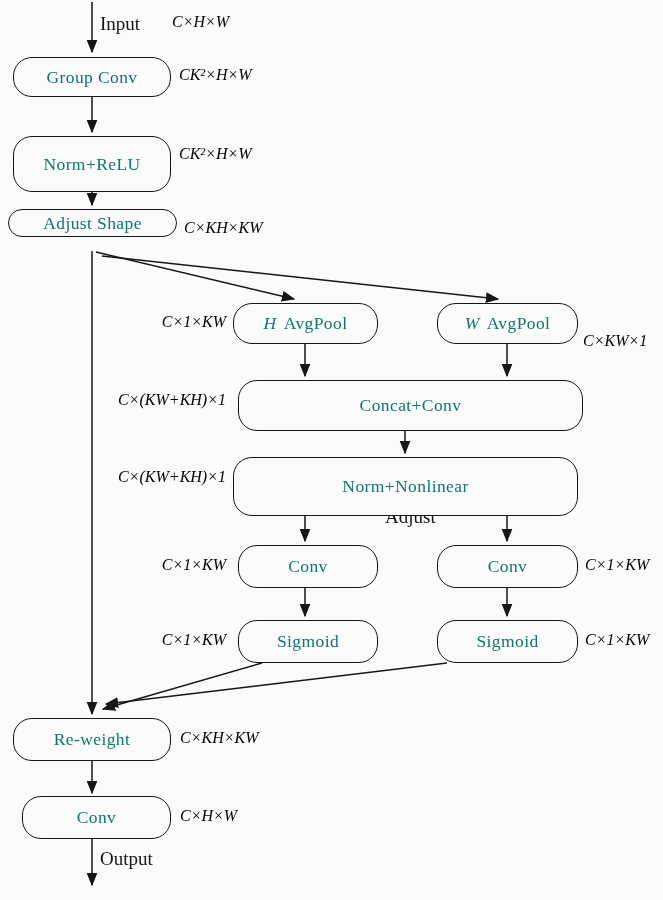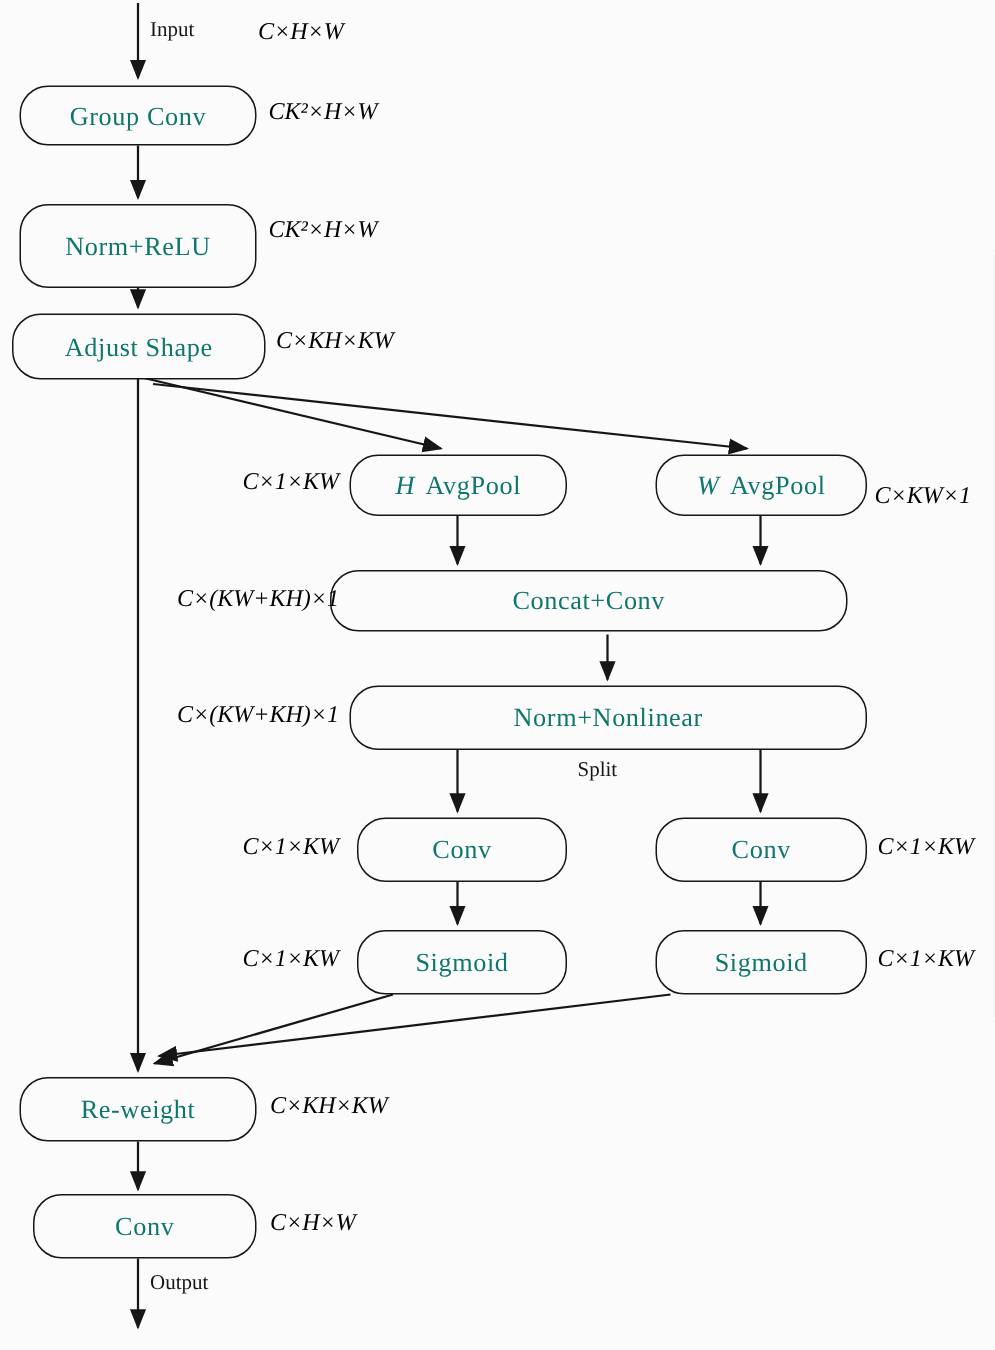--- a/index.html
+++ b/index.html
@@ -7,45 +7,45 @@
   body { font-family:"Liberation Serif", serif; }
   .canvas { position:relative; width:663px; height:900px; background:#fbfbfb; overflow:hidden; margin:0 auto; }
   svg.arrows { position:absolute; left:0; top:0; width:663px; height:900px; }
   svg.arrows line { stroke:#161616; stroke-width:1.5; }
   .node {
     position:absolute; border:1.6px solid #161616; border-radius:19px;
     background:#fbfbfb; display:flex; align-items:center; justify-content:center;
     font-size:17.5px; color:#0f766e; letter-spacing:.4px; white-space:nowrap;
   }
   .dim { position:absolute; font-style:italic; font-size:16px; color:#000000; white-space:nowrap; }
-  .flow-label { position:absolute; font-size:14px; color:#161616; white-space:nowrap; }
+  .flow-label { position:absolute; font-size:19px; color:#161616; white-space:nowrap; }
   .var { font-style:italic; margin-right:7px; }
 
   
   .n-groupconv { left:13px;  top:57px;  width:158px; height:40px; }
   .n-normrelu  { left:13px;  top:136px; width:158px; height:56px; }
-  .n-adjust    { left:8px;   top:209px; width:169px; height:44px; }
+  .n-adjust    { left:8px;   top:209px; width:169px; height:28px; }
   .n-havgpool  { left:233px; top:303px; width:145px; height:41px; }
   .n-wavgpool  { left:437px; top:303px; width:141px; height:41px; }
-  .n-concat    { left:220px; top:380px; width:345px; height:41px; }
-  .n-normnl    { left:233px; top:457px; width:345px; height:43px; }
+  .n-concat    { left:238px; top:380px; width:345px; height:51px; }
+  .n-normnl    { left:233px; top:457px; width:345px; height:59px; }
   .n-convl     { left:238px; top:545px; width:140px; height:43px; }
   .n-convr     { left:437px; top:545px; width:141px; height:43px; }
   .n-sigl      { left:238px; top:620px; width:140px; height:43px; }
   .n-sigr      { left:437px; top:620px; width:141px; height:43px; }
   .n-reweight  { left:13px;  top:718px; width:158px; height:43px;text-align:right; }
   .n-convf     { left:22px;  top:796px; width:149px; height:43px; }
 
   
   .d-input     { left:172px; top:13px; }
   .d-groupconv { left:179px; top:66px; }
   .d-normrelu  { left:179px; top:145px; }
   .d-adjust    { left:184px; top:219px; }
   .d-havgpool  { left:98px;  top:313px; width:128px; text-align:right; }
-  .d-wavgpool  { left:583px; top:322px; }
+  .d-wavgpool  { left:583px; top:332px; }
   .d-concat    { left:96px;  top:391px; width:130px; text-align:right; }
   .d-normnl    { left:96px;  top:468px; width:130px; text-align:right; }
   .d-convl     { left:98px;  top:556px; width:128px; text-align:right; }
   .d-convr     { left:585px; top:556px; }
   .d-sigl      { left:98px;  top:631px; width:128px; text-align:right; }
   .d-sigr      { left:585px; top:631px; }
   .d-reweight  { left:180px; top:729px; }
   .d-convf     { left:180px; top:807px; }
 
   
@@ -78,21 +78,21 @@
     <line x1="305" y1="588" x2="305" y2="616" marker-end="url(#arrow)"></line>
     <line x1="507" y1="588" x2="507" y2="616" marker-end="url(#arrow)"></line>
     <line x1="262" y1="663" x2="103" y2="709" marker-end="url(#arrow)"></line>
     <line x1="447" y1="663" x2="106" y2="704" marker-end="url(#arrow)"></line>
     <line x1="92" y1="761" x2="92" y2="793" marker-end="url(#arrow)"></line>
     <line x1="92" y1="839" x2="92" y2="885" marker-end="url(#arrow)"></line>
   </svg>
 
   <div class="flow-label l-input">Input</div>
   <div class="flow-label l-output">Output</div>
-  <div class="flow-label l-split">Split</div>
+  <div class="flow-label l-split">Adjust</div>
 
   <div class="node n-groupconv">Group Conv</div>
   <div class="node n-normrelu">Norm+ReLU</div>
   <div class="node n-adjust">Adjust Shape</div>
 
   <div class="node n-havgpool">
     <span class="var">H</span>
       <span>AvgPool</span>
   </div>
   <div class="node n-wavgpool">

